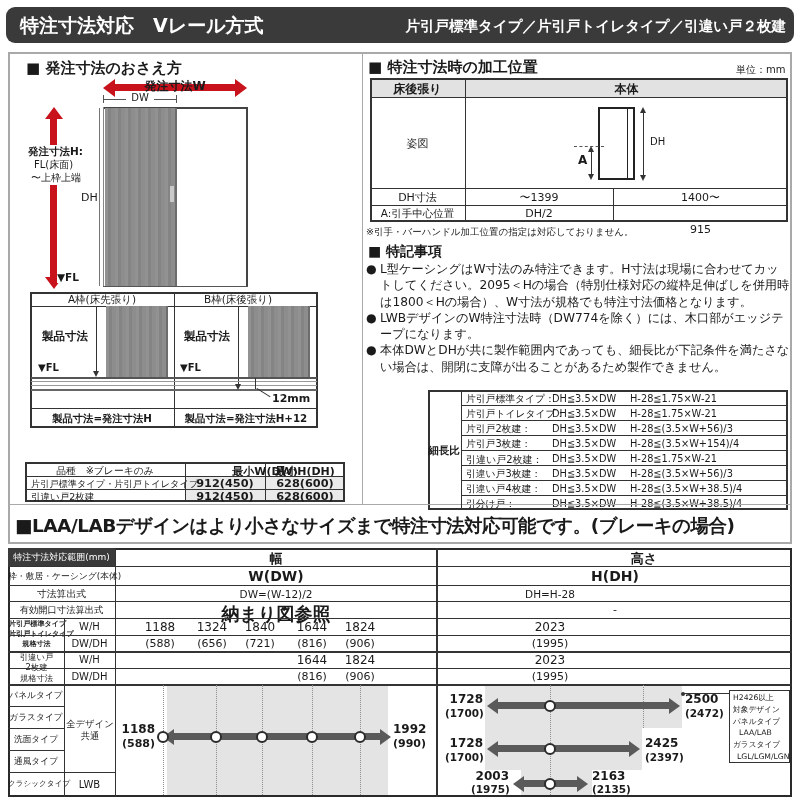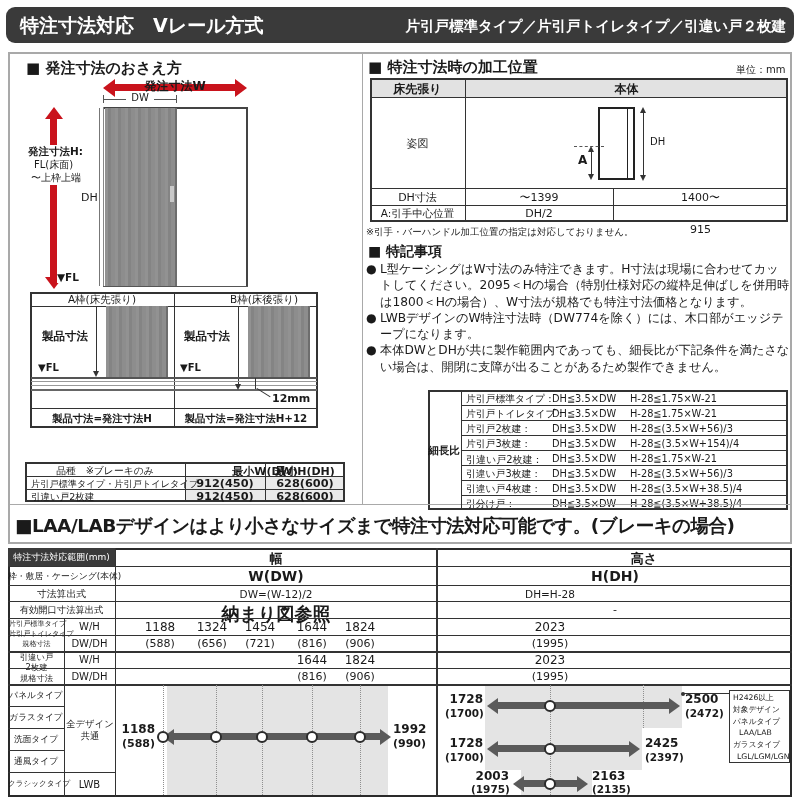--- a/index.html
+++ b/index.html
@@ -81,21 +81,21 @@
   <div class="rahd" style="left:44.5px;top:277px;"></div>
   <span class="t b wbg" style="left:28px;top:145px;font-size:10.5px;">発注寸法H:</span>
   <span class="t wbg" style="left:34px;top:158px;font-size:10px;">FL(床面)</span>
   <span class="t wbg" style="left:31px;top:171px;font-size:10px;">〜上枠上端</span>
   <span class="t b wbg" style="left:57px;top:271px;font-size:10.5px;">▼FL</span>
 
   <div class="box" style="left:30px;top:292px;width:288px;height:136px;border:2px solid #333;"></div>
   <div class="hl" style="left:30px;top:306px;width:288px;"></div>
   <div class="vl" style="left:174px;top:292px;height:136px;"></div>
   <span class="t c" style="left:30px;top:293px;width:144px;font-size:10.5px;">A枠(床先張り)</span>
-  <span class="t c" style="left:186px;top:293px;width:156px;font-size:10.5px;">B枠(床後張り)</span>
+  <span class="t c" style="left:160px;top:293px;width:156px;font-size:10.5px;">B枠(床後張り)</span>
 
   <span class="t b" style="left:42px;top:329px;font-size:11.5px;">製品寸法</span>
   <div class="vl" style="left:96px;top:306px;height:69px;"></div>
   <div class="tri-dn" style="left:93px;top:371px;"></div>
   <span class="t b" style="left:38px;top:362px;font-size:10px;">▼FL</span>
   <div class="door" style="left:106px;top:306px;width:62px;height:71px;"></div>
 
   <span class="t b" style="left:184px;top:329px;font-size:11.5px;">製品寸法</span>
   <div class="vl" style="left:238px;top:306px;height:82px;"></div>
   <div class="tri-dn" style="left:235px;top:384px;"></div>
@@ -134,21 +134,21 @@
   <span class="t b" style="left:368px;top:58px;font-size:15px;">■ 特注寸法時の加工位置</span>
   <span class="t" style="left:736px;top:63px;font-size:10px;">単位：mm</span>
 
   <div class="box" style="left:370px;top:78px;width:418px;height:19px;background:#e2e2e2;"></div>
   <div class="box" style="left:370px;top:78px;width:418px;height:144px;border:2px solid #333;"></div>
   <div class="hl" style="left:370px;top:97px;width:418px;"></div>
   <div class="hl" style="left:370px;top:188px;width:418px;"></div>
   <div class="hl" style="left:370px;top:205px;width:418px;"></div>
   <div class="vl" style="left:465px;top:78px;height:144px;"></div>
   <div class="vl" style="left:613px;top:188px;height:34px;"></div>
-  <span class="t b c" style="left:370px;top:81px;width:95px;font-size:12px;">床先張り</span>
+  <span class="t b c" style="left:370px;top:81px;width:95px;font-size:12px;">床後張り</span>
   <span class="t b c" style="left:465px;top:81px;width:323px;font-size:12px;">本体</span>
   <span class="t c" style="left:370px;top:136px;width:95px;font-size:11px;">姿図</span>
 
   <div class="box" style="left:598px;top:107px;width:37px;height:73px;border:2px solid #222;background:#fff;"></div>
   <div class="vl" style="left:627px;top:108px;height:71px;background:#222;"></div>
   <div class="vl" style="left:643px;top:110px;height:68px;"></div>
   <div class="tri-up" style="left:640px;top:107px;"></div>
   <div class="tri-dn" style="left:640px;top:175px;"></div>
   <span class="t" style="left:650px;top:136px;font-size:10px;">DH</span>
   <div class="box" style="left:574px;top:146px;width:30px;height:0;border-top:1px dashed #555;"></div>
@@ -244,30 +244,30 @@
   <span class="t c" style="left:8px;top:571px;width:107px;font-size:8.8px;">枠・敷居・ケーシング(本体)</span>
   <span class="t b c" style="left:115px;top:568px;width:322px;font-size:14px;">W(DW)</span>
   <span class="t b c" style="left:438px;top:568px;width:354px;font-size:14px;">H(DH)</span>
   <span class="t c" style="left:8px;top:588px;width:107px;font-size:9.8px;">寸法算出式</span>
   <span class="t c" style="left:115px;top:588px;width:322px;font-size:10.5px;">DW=(W-12)/2</span>
   <span class="t c" style="left:505px;top:588px;width:90px;font-size:10.5px;">DH=H-28</span>
   <span class="t c" style="left:8px;top:604px;width:107px;font-size:9.3px;">有効開口寸法算出式</span>
   <span class="t b c" style="left:115px;top:602px;width:322px;font-size:18px;">納まり図参照</span>
   <span class="t c" style="left:438px;top:603px;width:354px;font-size:11px;">-</span>
 
-  <div class="t c stack" style="left:9px;top:619px;width:55px;font-size:7.1px;line-height:10.2px;">
+  <div class="t c stack" style="left:9px;top:619px;width:55px;font-size:7.1px;line-height:10.2px;font-weight:bold;">
     <span>片引戸標準タイプ</span>
     <span>片引戸トイレタイプ</span>
     <span>規格寸法</span>
   </div>
   <span class="t c" style="left:64px;top:621px;width:51px;font-size:10px;">W/H</span>
   <span class="t c" style="left:64px;top:638px;width:51px;font-size:10px;">DW/DH</span>
   <span class="t c" style="left:135px;top:620px;width:50px;font-size:12px;">1188</span>
   <span class="t c" style="left:187px;top:620px;width:50px;font-size:12px;">1324</span>
-  <span class="t c" style="left:235px;top:620px;width:50px;font-size:12px;">1454</span>
+  <span class="t c" style="left:235px;top:620px;width:50px;font-size:12px;">1840</span>
   <span class="t c" style="left:287px;top:620px;width:50px;font-size:12px;">1644</span>
   <span class="t c" style="left:335px;top:620px;width:50px;font-size:12px;">1824</span>
   <span class="t c" style="left:135px;top:637px;width:50px;font-size:11px;">(588)</span>
   <span class="t c" style="left:187px;top:637px;width:50px;font-size:11px;">(656)</span>
   <span class="t c" style="left:235px;top:637px;width:50px;font-size:11px;">(721)</span>
   <span class="t c" style="left:287px;top:637px;width:50px;font-size:11px;">(816)</span>
   <span class="t c" style="left:335px;top:637px;width:50px;font-size:11px;">(906)</span>
   <span class="t c" style="left:505px;top:620px;width:90px;font-size:12px;">2023</span>
   <span class="t c" style="left:505px;top:637px;width:90px;font-size:11px;">(1995)</span>
 

